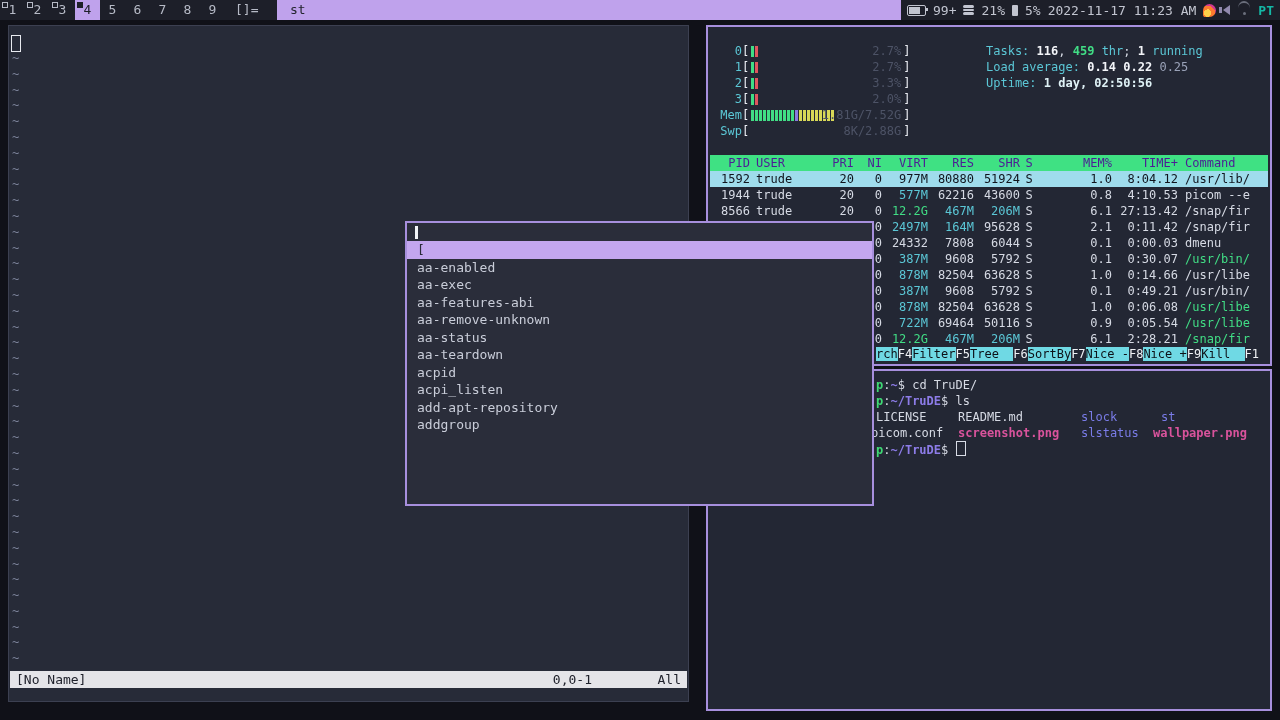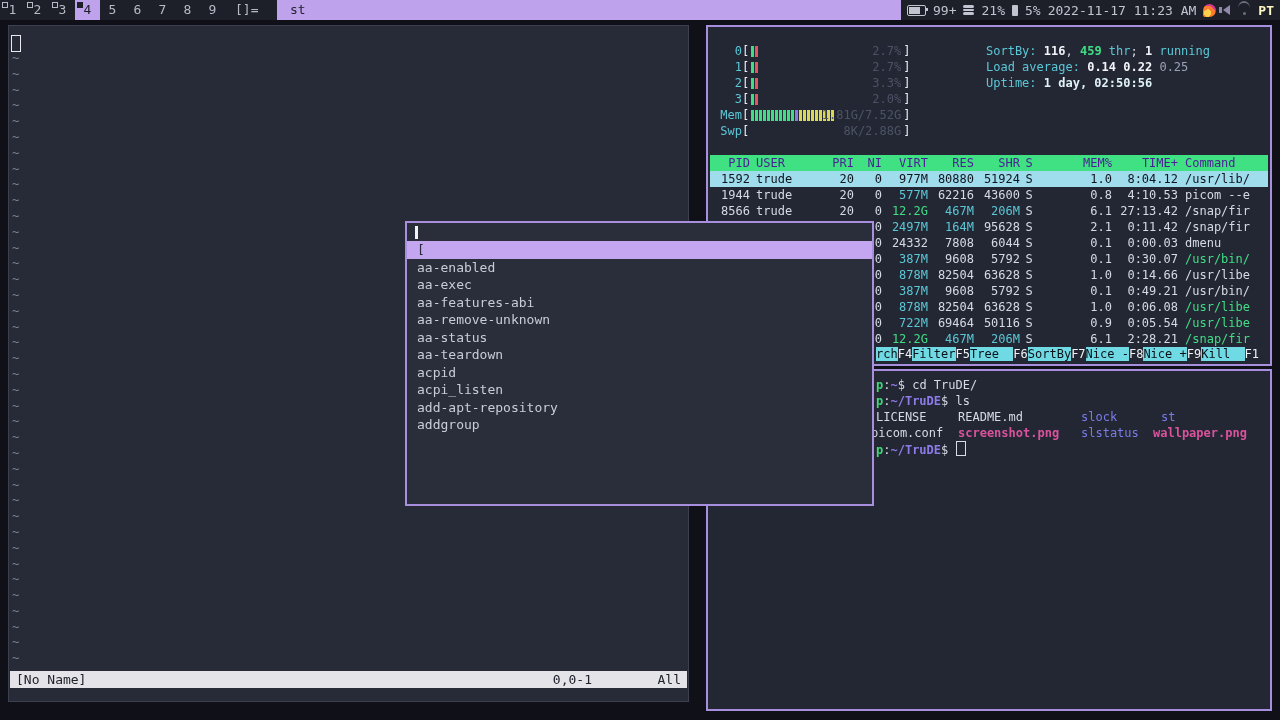--- a/index.html
+++ b/index.html
@@ -27,21 +27,21 @@
   .disk i{width:11px;height:2.5px;background:#c2c5d0;border-radius:2px;}
   .chip{width:6px;height:11px;background:#c2c5d0;border-radius:1px;}
   .flame{width:13px;height:13px;border-radius:50% 50% 50% 20%;
          background:radial-gradient(circle at 35% 70%, #ffd24a 0 30%, #ff7a2f 30% 60%, #d43a8e 60% 100%);}
   .spk{width:0;height:0;border:5px solid transparent;border-right:7px solid #9189ad;border-left:none;position:relative;}
   .spk::before{content:"";position:absolute;left:-4px;top:-3px;width:3px;height:6px;background:#9189ad;}
   .wifi{position:relative;width:14px;height:10px;opacity:.55;}
   .wifi b{position:absolute;left:1px;bottom:0;width:12px;height:12px;border:2px solid #aab0c0;
           border-bottom:none;border-left:none;border-right:none;border-radius:50%;}
   .wifi i{position:absolute;left:6px;bottom:0;width:3px;height:3px;background:#aab0c0;border-radius:50%;}
-  .kb{color:#fef9c3;font-weight:bold;}
+  .kb{color:#14b8a6;font-weight:bold;}
   
   .win{position:absolute;box-sizing:border-box;}
   
   #vim{left:8px;top:25px;width:681px;height:677px;background:#272b38;border:1px solid #3c4051;}
   #vim .vcursor{position:absolute;left:2px;top:9px;width:8px;height:15px;border:1px solid #e8eaf0;}
   #tildes{position:absolute;left:3px;top:25px;}
   .tilde{height:15.8px;line-height:15.8px;font-size:12px;color:#7a8097;}
   #vim-status{position:absolute;left:1px;right:1px;bottom:13px;height:17px;background:#e4e4e8;color:#20222c;
               font-size:13px;line-height:17px;padding:0 6px;}
   #vim-status .pos{position:absolute;right:95px;}
@@ -185,21 +185,21 @@
 <div id="htop" class="win">
   <div id="meters">
       <div class="hline meter" style="left: 4px; top: 16px;"><span class="mlabel">0</span><span class="mbrack">[</span><span class="mticks"><i class="tick g"></i><i class="tick r"></i><span class="mval">2.7%</span></span><span class="mbrack">]</span></div>
       <div class="hline meter" style="left: 4px; top: 32px;"><span class="mlabel">1</span><span class="mbrack">[</span><span class="mticks"><i class="tick g"></i><i class="tick r"></i><span class="mval">2.7%</span></span><span class="mbrack">]</span></div>
       <div class="hline meter" style="left: 4px; top: 48px;"><span class="mlabel">2</span><span class="mbrack">[</span><span class="mticks"><i class="tick g"></i><i class="tick r"></i><span class="mval">3.3%</span></span><span class="mbrack">]</span></div>
       <div class="hline meter" style="left: 4px; top: 64px;"><span class="mlabel">3</span><span class="mbrack">[</span><span class="mticks"><i class="tick g"></i><i class="tick r"></i><span class="mval">2.0%</span></span><span class="mbrack">]</span></div>
       <div class="hline meter" style="left: 4px; top: 80px;"><span class="mlabel">Mem</span><span class="mbrack">[</span><span class="mticks"><i class="tick g"></i><i class="tick g"></i><i class="tick g"></i><i class="tick g"></i><i class="tick g"></i><i class="tick g"></i><i class="tick g"></i><i class="tick g"></i><i class="tick g"></i><i class="tick g"></i><i class="tick g"></i><i class="tick p"></i><i class="tick y"></i><i class="tick y"></i><i class="tick y"></i><i class="tick y"></i><i class="tick y"></i><i class="tick y"></i><i class="tick y"></i><i class="tick y"></i><i class="tick y"></i><span class="mval">1.81G/7.52G</span></span><span class="mbrack">]</span></div>
       <div class="hline meter" style="left: 4px; top: 96px;"><span class="mlabel">Swp</span><span class="mbrack">[</span><span class="mticks"><span class="mval">8K/2.88G</span></span><span class="mbrack">]</span></div>
     </div>
   <div id="sysinfo">
-      <div class="hline" style="left: 278px; top: 16px;"><span class="c-teal">SortBy: </span><span class="c-bold">116</span><span class="c-fg">, </span><span class="c-greenb">459</span><span class="c-teal"> thr</span><span class="c-fg">; </span><span class="c-bold">1</span><span class="c-teal"> running</span></div>
+      <div class="hline" style="left: 278px; top: 16px;"><span class="c-teal">Tasks: </span><span class="c-bold">116</span><span class="c-fg">, </span><span class="c-greenb">459</span><span class="c-teal"> thr</span><span class="c-fg">; </span><span class="c-bold">1</span><span class="c-teal"> running</span></div>
       <div class="hline" style="left: 278px; top: 32px;"><span class="c-teal">Load average: </span><span class="c-bold">0.14 </span><span class="c-bold">0.22 </span><span class="c-dim2">0.25</span></div>
       <div class="hline" style="left: 278px; top: 48px;"><span class="c-teal">Uptime: </span><span class="c-boldteal">1 day, 02:50:56</span></div>
     </div>
   <div id="ptable">
       <div class="prow head"><span class="pc w-pid r">PID</span><span class="pc w-user l">USER</span><span class="pc w-pri r">PRI</span><span class="pc w-ni r">NI</span><span class="pc w-virt r">VIRT</span><span class="pc w-res r">RES</span><span class="pc w-shr r">SHR</span><span class="pc w-s c">S</span><span class="pc w-cpu r">CPU%▽</span><span class="pc w-mem r">MEM%</span><span class="pc w-time r">TIME+</span><span class="pc w-cmd l">Command</span></div>
       <div class="prow sel"><span class="pc w-pid r c-fg">1592</span><span class="pc w-user l c-fg">trude</span><span class="pc w-pri r c-fg">20</span><span class="pc w-ni r c-fg">0</span><span class="pc w-virt r c-teal">977M</span><span class="pc w-res r c-fg">80880</span><span class="pc w-shr r c-fg">51924</span><span class="pc w-s c c-fg">S</span><span class="pc w-cpu r c-fg">2.7</span><span class="pc w-mem r c-fg">1.0</span><span class="pc w-time r c-fg">8:04.12</span><span class="pc w-cmd l c-fg">/usr/lib/</span></div>
       <div class="prow"><span class="pc w-pid r c-fg">1944</span><span class="pc w-user l c-fg">trude</span><span class="pc w-pri r c-fg">20</span><span class="pc w-ni r c-fg">0</span><span class="pc w-virt r c-teal">577M</span><span class="pc w-res r c-fg">62216</span><span class="pc w-shr r c-fg">43600</span><span class="pc w-s c c-fg">S</span><span class="pc w-cpu r c-fg">2.0</span><span class="pc w-mem r c-fg">0.8</span><span class="pc w-time r c-fg">4:10.53</span><span class="pc w-cmd l c-fg">picom --e</span></div>
       <div class="prow"><span class="pc w-pid r c-fg">8566</span><span class="pc w-user l c-fg">trude</span><span class="pc w-pri r c-fg">20</span><span class="pc w-ni r c-fg">0</span><span class="pc w-virt r c-green">12.2G</span><span class="pc w-res r c-teal">467M</span><span class="pc w-shr r c-teal">206M</span><span class="pc w-s c c-fg">S</span><span class="pc w-cpu r c-fg">2.0</span><span class="pc w-mem r c-fg">6.1</span><span class="pc w-time r c-fg">27:13.42</span><span class="pc w-cmd l c-fg">/snap/fir</span></div>
       <div class="prow"><span class="pc w-pid r c-fg"></span><span class="pc w-user l c-fg"></span><span class="pc w-pri r c-fg"></span><span class="pc w-ni r c-fg">0</span><span class="pc w-virt r c-teal">2497M</span><span class="pc w-res r c-teal">164M</span><span class="pc w-shr r c-fg">95628</span><span class="pc w-s c c-fg">S</span><span class="pc w-cpu r c-fg">2.0</span><span class="pc w-mem r c-fg">2.1</span><span class="pc w-time r c-fg">0:11.42</span><span class="pc w-cmd l c-fg">/snap/fir</span></div>
       <div class="prow"><span class="pc w-pid r c-fg"></span><span class="pc w-user l c-fg"></span><span class="pc w-pri r c-fg"></span><span class="pc w-ni r c-fg">0</span><span class="pc w-virt r c-fg">24332</span><span class="pc w-res r c-fg">7808</span><span class="pc w-shr r c-fg">6044</span><span class="pc w-s c c-fg">S</span><span class="pc w-cpu r c-fg">2.0</span><span class="pc w-mem r c-fg">0.1</span><span class="pc w-time r c-fg">0:00.03</span><span class="pc w-cmd l c-fg">dmenu</span></div>

